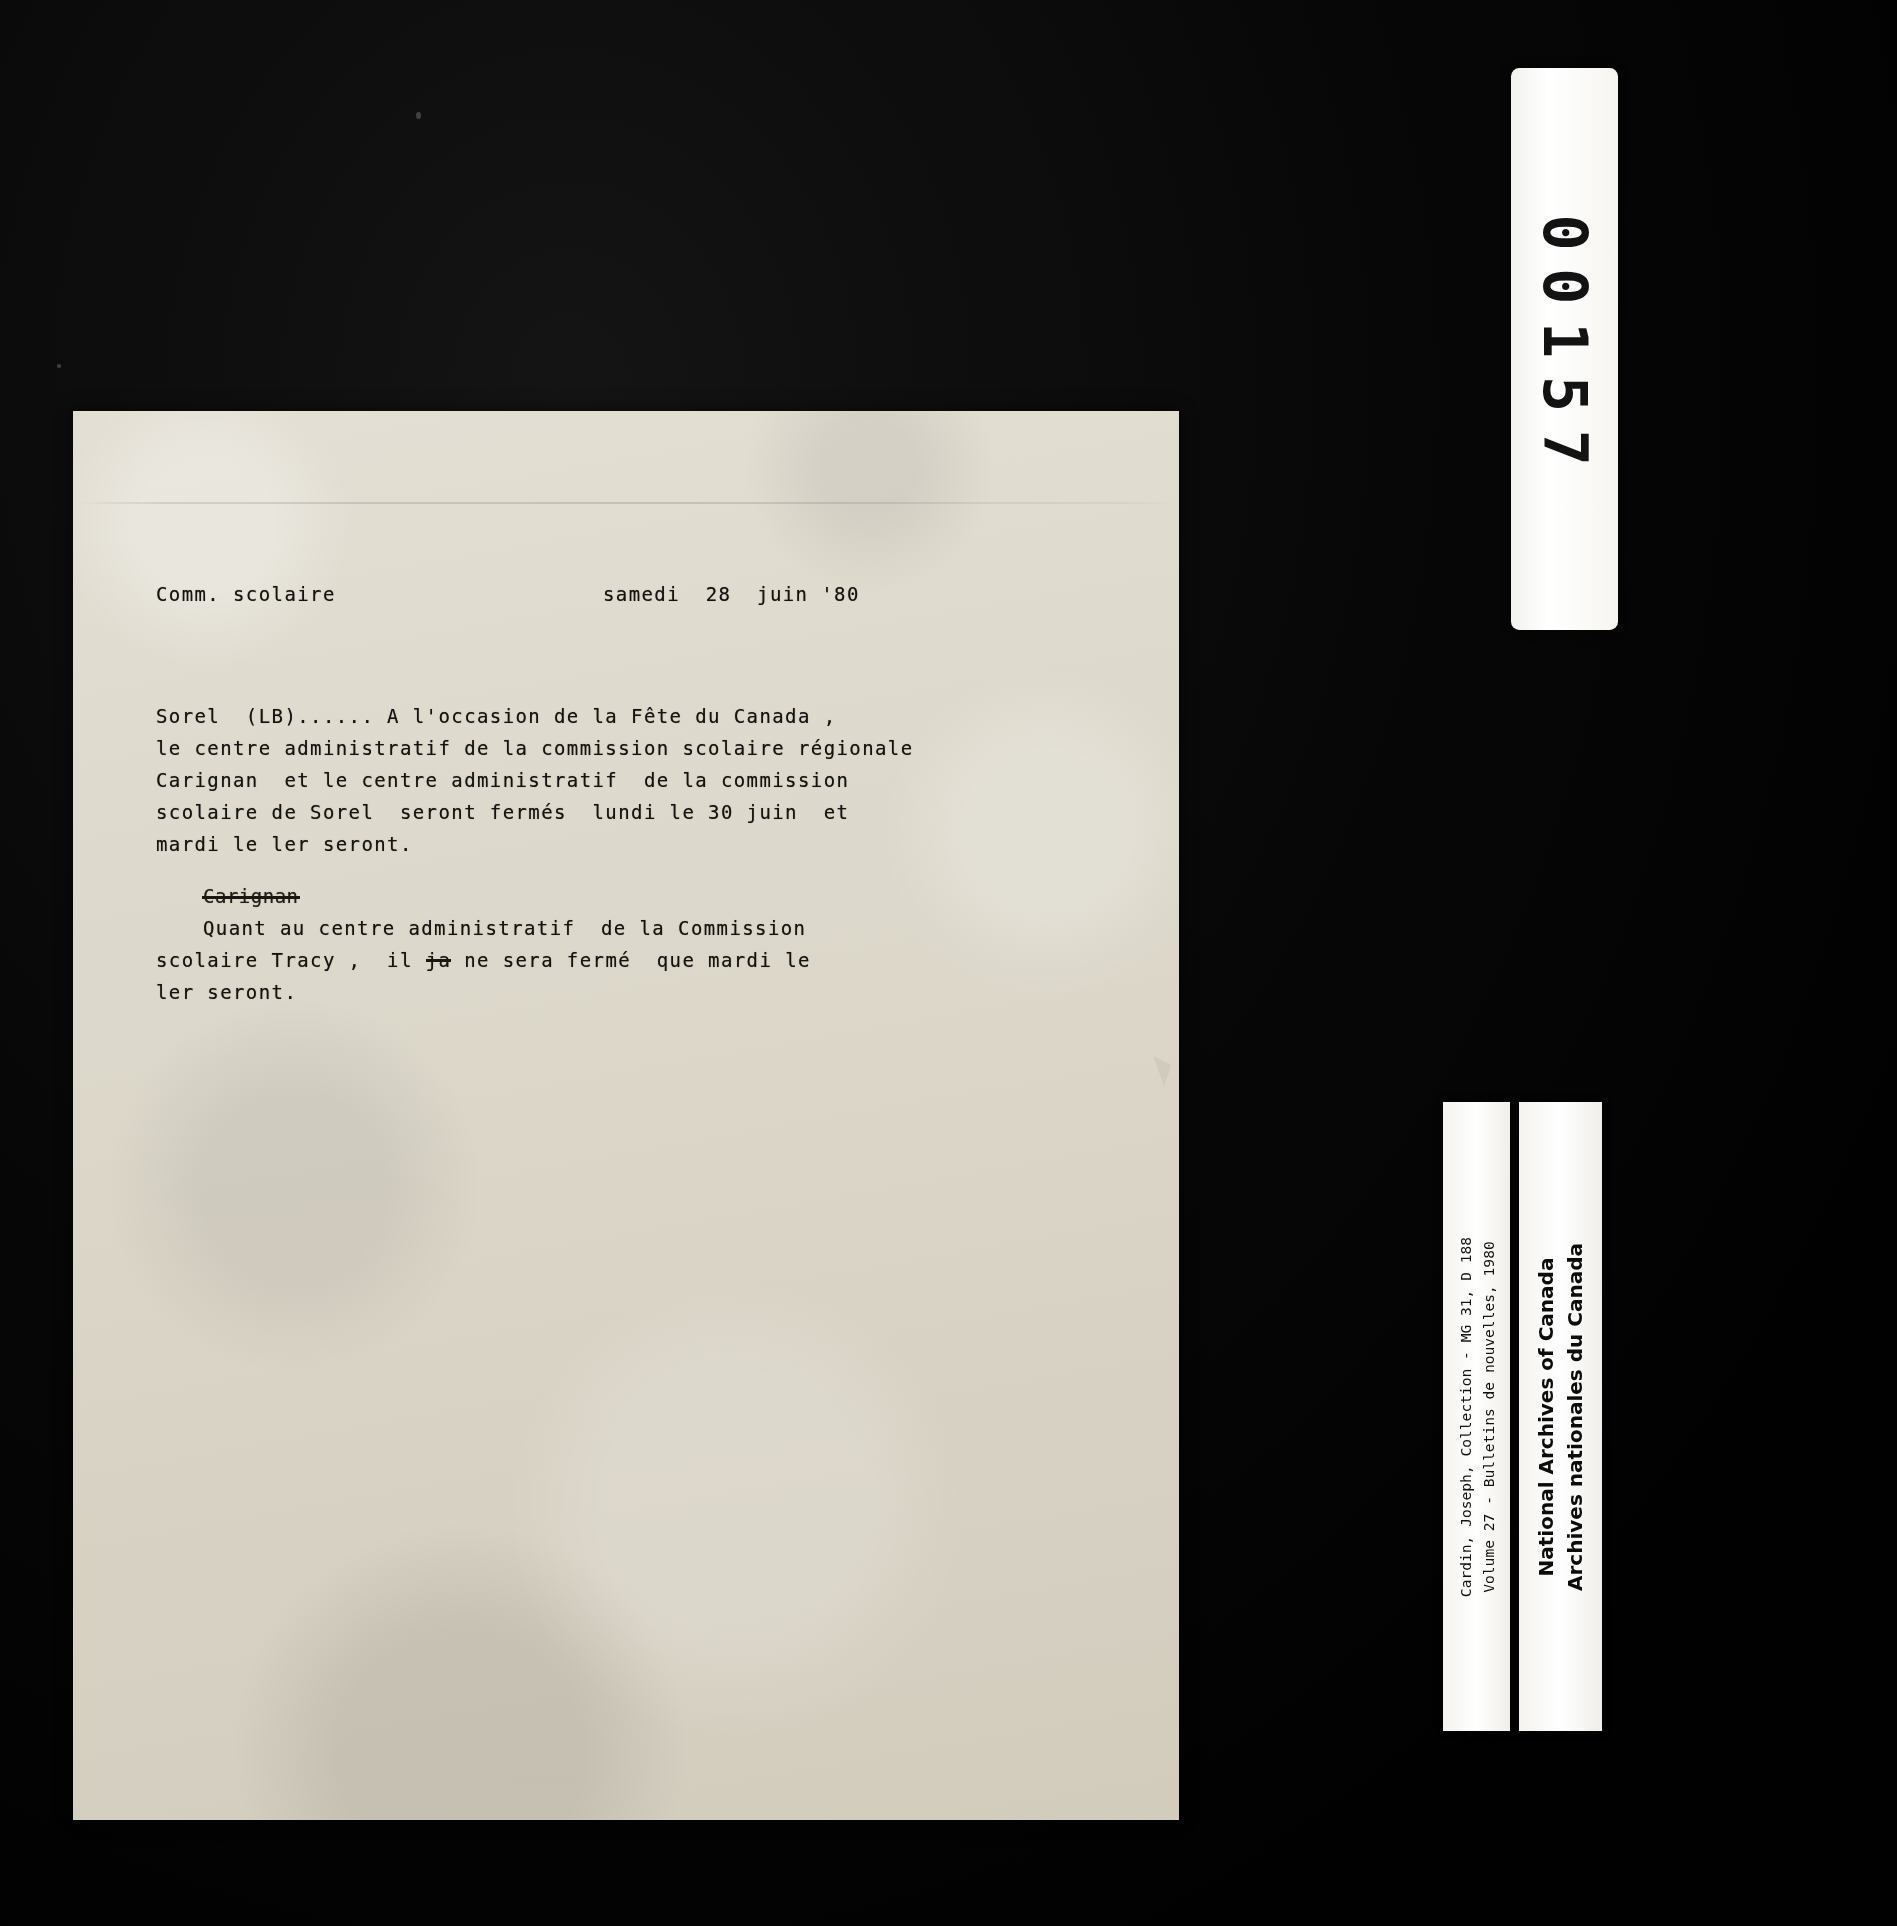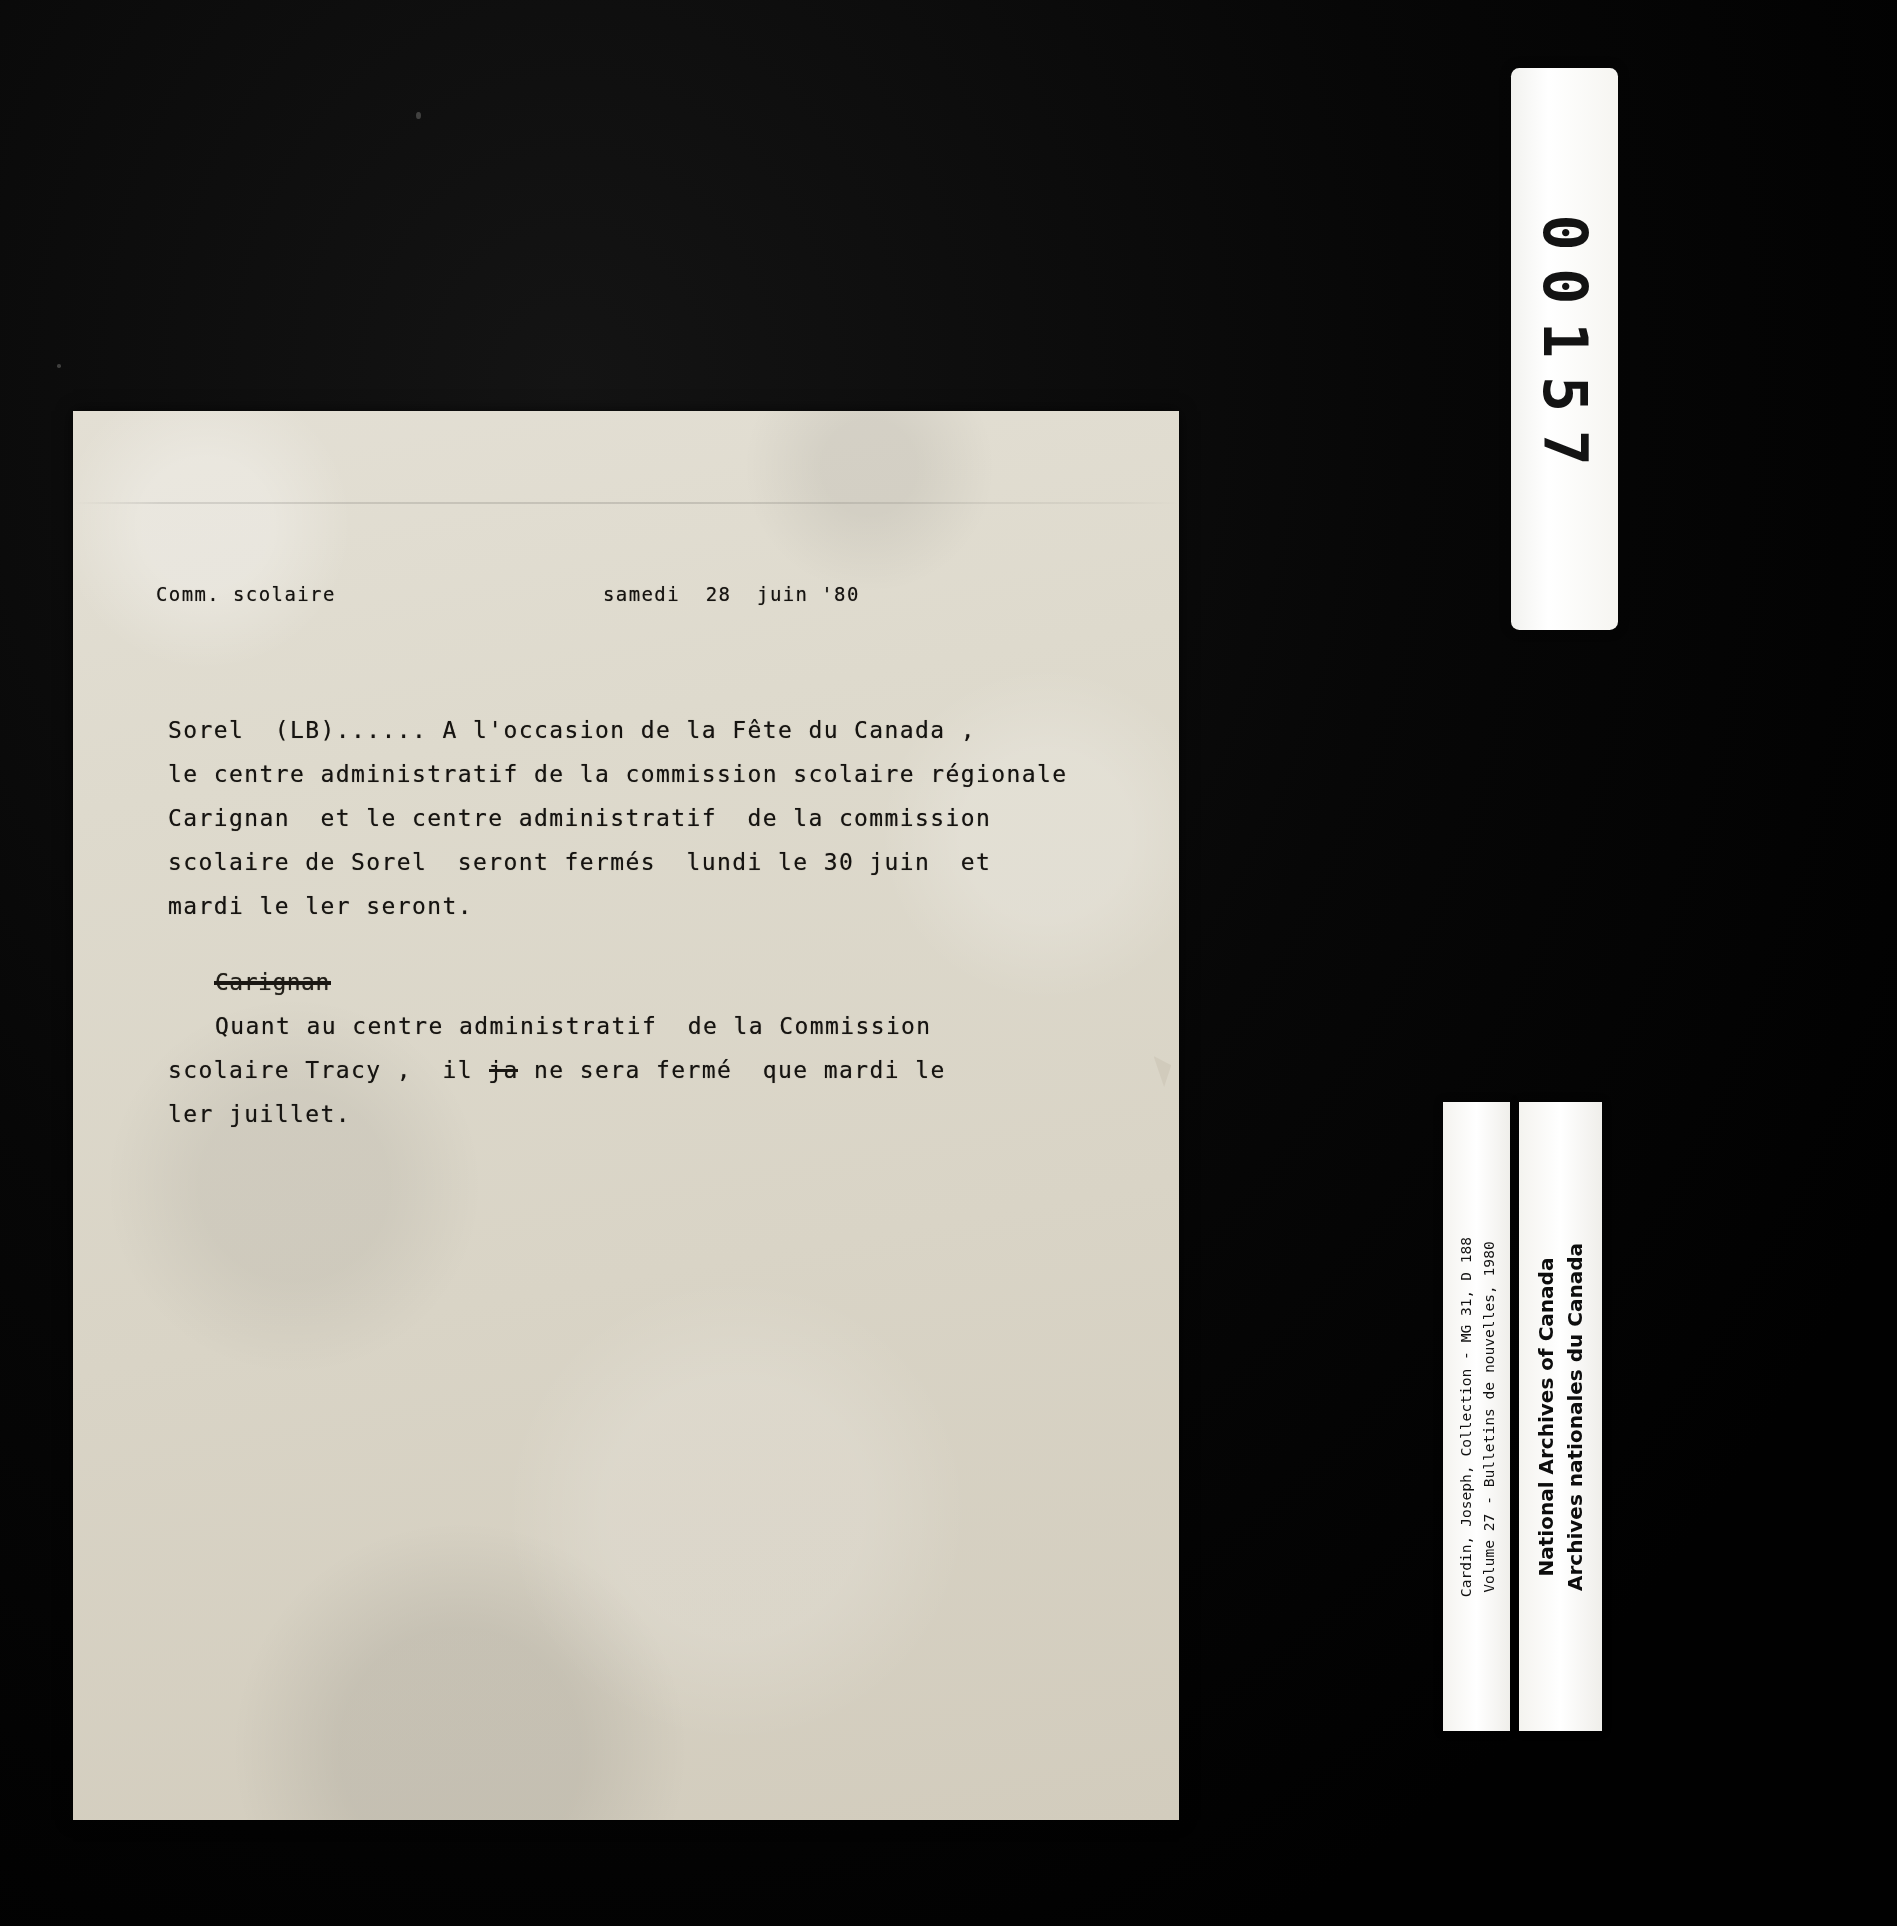--- a/index.html
+++ b/index.html
@@ -94,26 +94,26 @@
 
   .body-block {
     position: absolute;
     top: 294px;
     left: 0;
     right: 0;
   }
   .body-line {
     position: relative;
     display: block;
-    margin: 12px;
+    margin: 0;
     padding: 0 0 0 83px;
     height: 32px;
     font-family: "DejaVu Sans Mono", "Liberation Mono", monospace;
     color: #151310;
-    font-size: 23px;
+    font-size: 19px;
     letter-spacing: 1.4px;
     white-space: pre;
     text-shadow: 0 0 0.8px rgba(20,18,14,0.55);
   }
   .body-line.indent { padding-left: 130px; }
   .gap-sm { height: 20px; }
 
   .strikeout {
     position: relative;
     display: inline-block;
@@ -249,21 +249,21 @@
       <span class="body-line">Carignan  et le centre administratif  de la commission</span>
       <span class="body-line">scolaire de Sorel  seront fermés  lundi le 30 juin  et</span>
       <span class="body-line">mardi le ler seront.</span>
 
       <div class="gap-sm"></div>
 
       <span class="body-line indent"><span class="strikeout">Carignan</span></span>
 
       <span class="body-line indent">Quant au centre administratif  de la Commission</span>
       <span class="body-line">scolaire Tracy ,  il <span class="overstrike">ja</span> ne sera fermé  que mardi le</span>
-      <span class="body-line">ler juillet.</span>
+      <span class="body-line">ler seront.</span>
     </div>
   </div>
 
   <div class="frame-strip">
     <div class="digits">00157</div>
   </div>
 
   <div class="label-citation">
     <div class="cit-text">Cardin, Joseph, Collection - MG 31, D 188
 Volume 27 - Bulletins de nouvelles, 1980</div>

